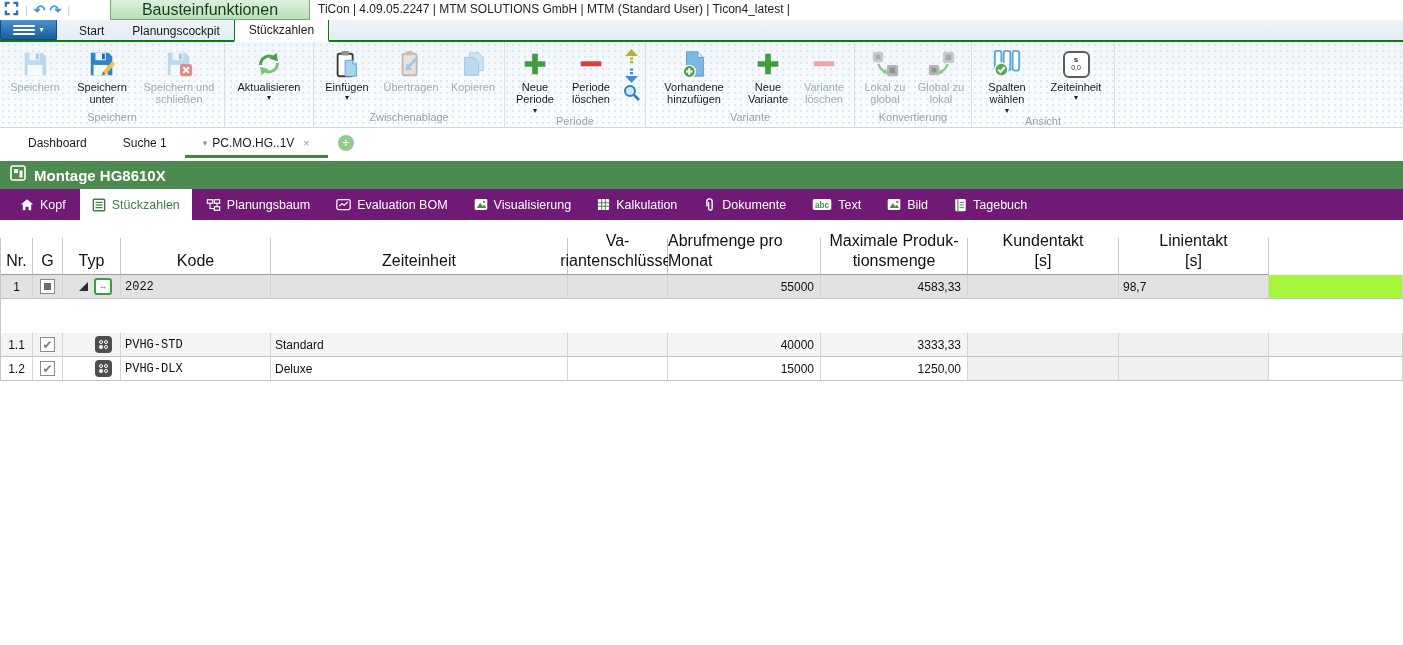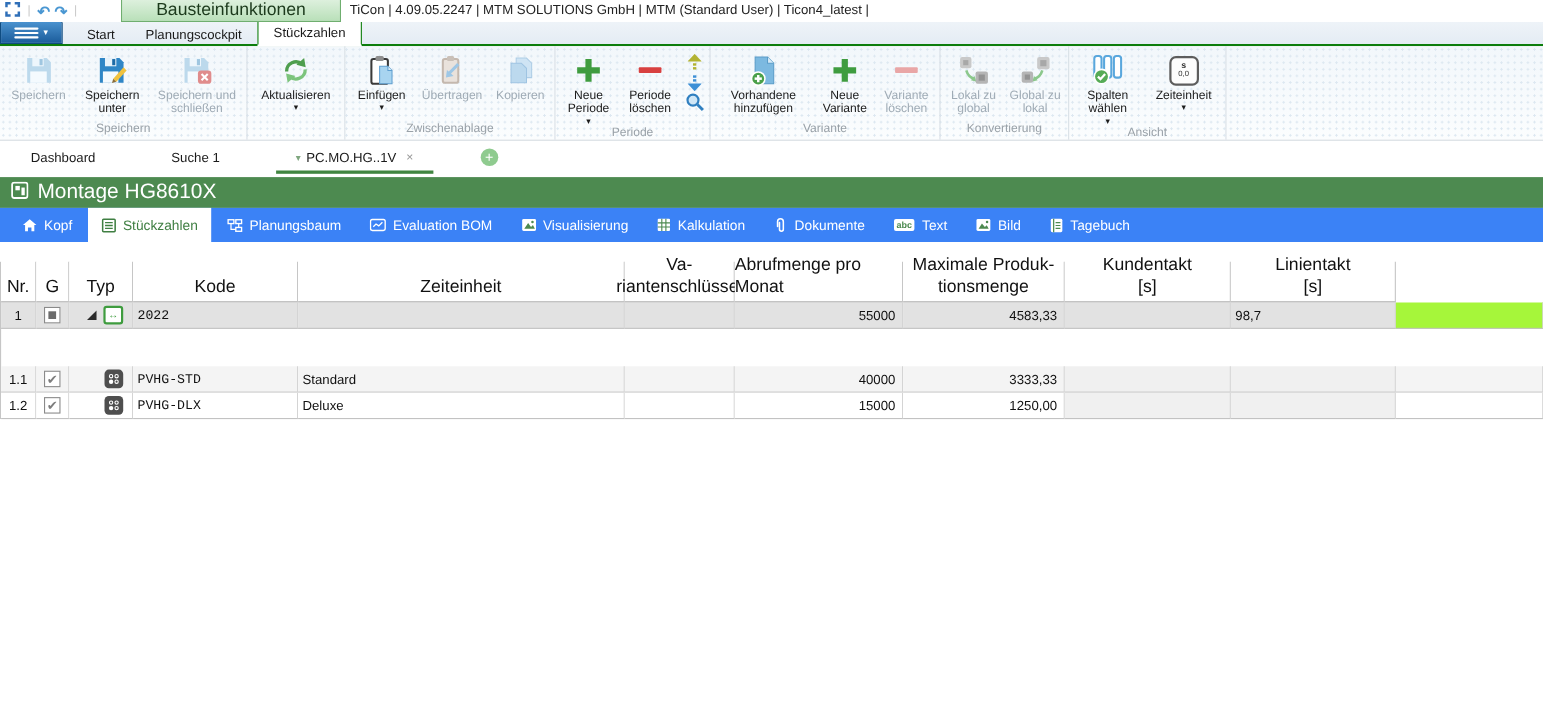--- a/index.html
+++ b/index.html
@@ -40,32 +40,32 @@
   .caret { font-size:8px; line-height:1; color:inherit; margin-top:1px; }
   .ministack { display:flex; flex-direction:column; align-items:center; justify-content:flex-start; gap:1px; padding:4px 3px 0; }
   .ministack .mini { width:18px; height:17px; display:flex; align-items:center; justify-content:center; cursor:pointer; }
 
   .timeunit-box { width:27px; height:27px; border:2px solid #5d5d5d; border-radius:6px; display:flex; flex-direction:column;
     align-items:center; justify-content:center; color:#333; background:#fdfdfd; }
   .timeunit-box .tu1 { font-size:8px; font-weight:bold; line-height:1; }
   .timeunit-box .tu2 { font-size:7px; line-height:1.2; }
 
   
-  .doctabs { height:30px; background:#fff; display:flex; align-items:center; padding-left:10px;gap:33px; }
+  .doctabs { height:30px; background:#fff; display:flex; align-items:center; padding-left:10px; }
   .dtab { display:flex; align-items:center; gap:5px; padding:6px 18px 7px; font-size:12px; color:#1a1a1a; cursor:pointer; height:100%; }
   .dtab.active { border-bottom:3px solid #418541; padding-bottom:4px; }
   .dtab .dchev { color:#7fa77f; font-size:9px; }
   .dtab .dclose { color:#9a9a9a; font-size:11px; padding-left:4px; cursor:pointer; }
   .addtab { width:16px; height:16px; border-radius:50%; background:#8fcb8f; color:#fff; font-size:13px; line-height:15px;
     text-align:center; margin-left:10px; cursor:pointer; }
 
   
   .panel-head { height:28px; background:#4d8a50; color:#fff; display:flex; align-items:center; gap:8px; padding-left:10px; margin-top:3px; }
-  .panel-head .ptitle { font-size:19px; }
-  .panel-tabs { height:31px; background:#3b82f6; display:flex; align-items:stretch; gap:2px; padding-left:8px; }
+  .panel-head .ptitle { font-size:15px;font-weight:bold; }
+  .panel-tabs { height:31px; background:#701a75; display:flex; align-items:stretch; gap:2px; padding-left:8px; }
   .ptab { display:flex; align-items:center; gap:6px; padding:0 12px; color:#fff; font-size:12.5px; cursor:pointer; }
   .ptab.active { background:#fff; color:#3f7f42; }
   .ptab svg { display:block; }
 
   
   .grid { margin-top:18px; border-left:1px solid #c6c6c6; }
   .grow { display:grid; grid-template-columns:32px 30px 58px 150px 297px 100px 153px 147px 151px 150px 1fr; }
   .ghead .gc { border-right:1px solid #c6c6c6; border-bottom:1px solid #9c9c9c; height:37px; display:flex; flex-direction:column;
     justify-content:flex-end; align-items:center; font-size:16px; color:#111; padding-bottom:3px; background:#fff; line-height:1.25; cursor:pointer; }
   .gbody .gc { border-right:1px solid #d4d4d4; border-bottom:1px solid #c2c2c2; height:24px; display:flex; align-items:center;

